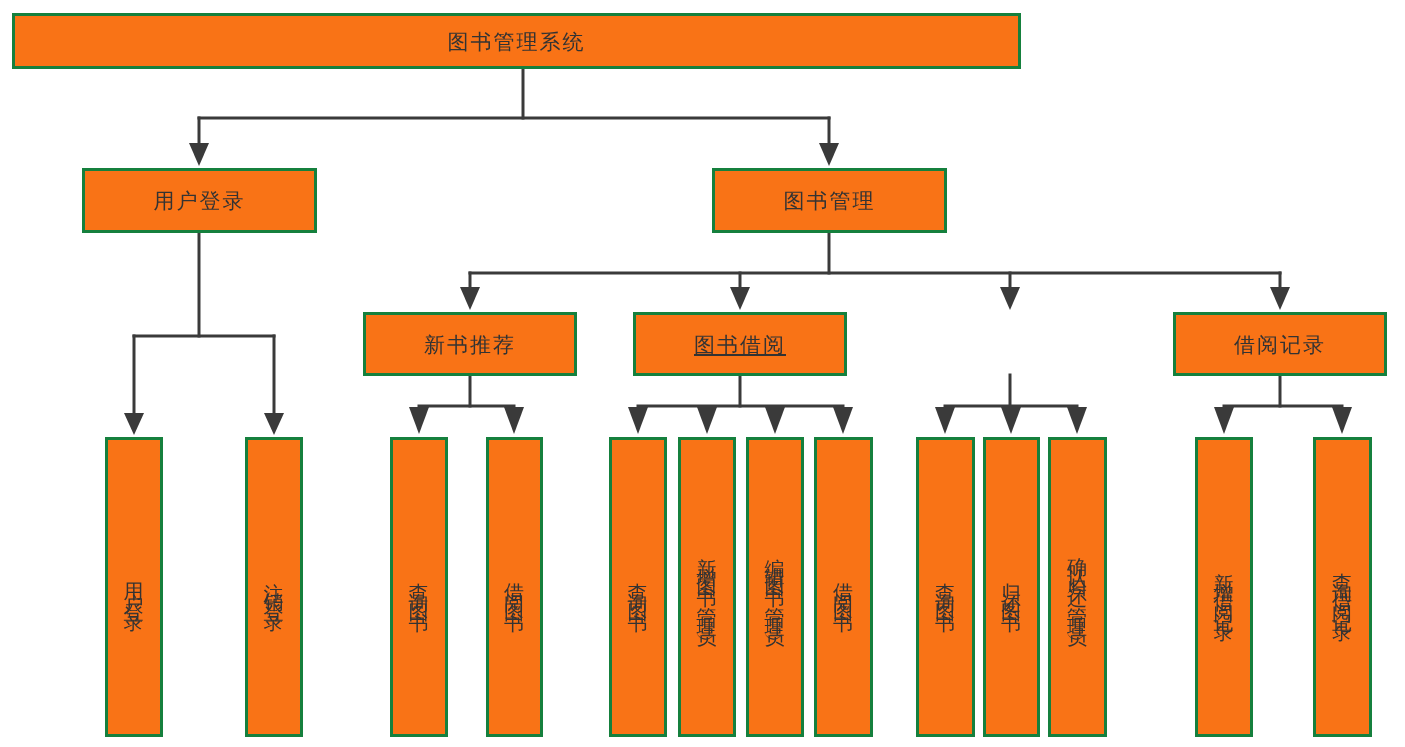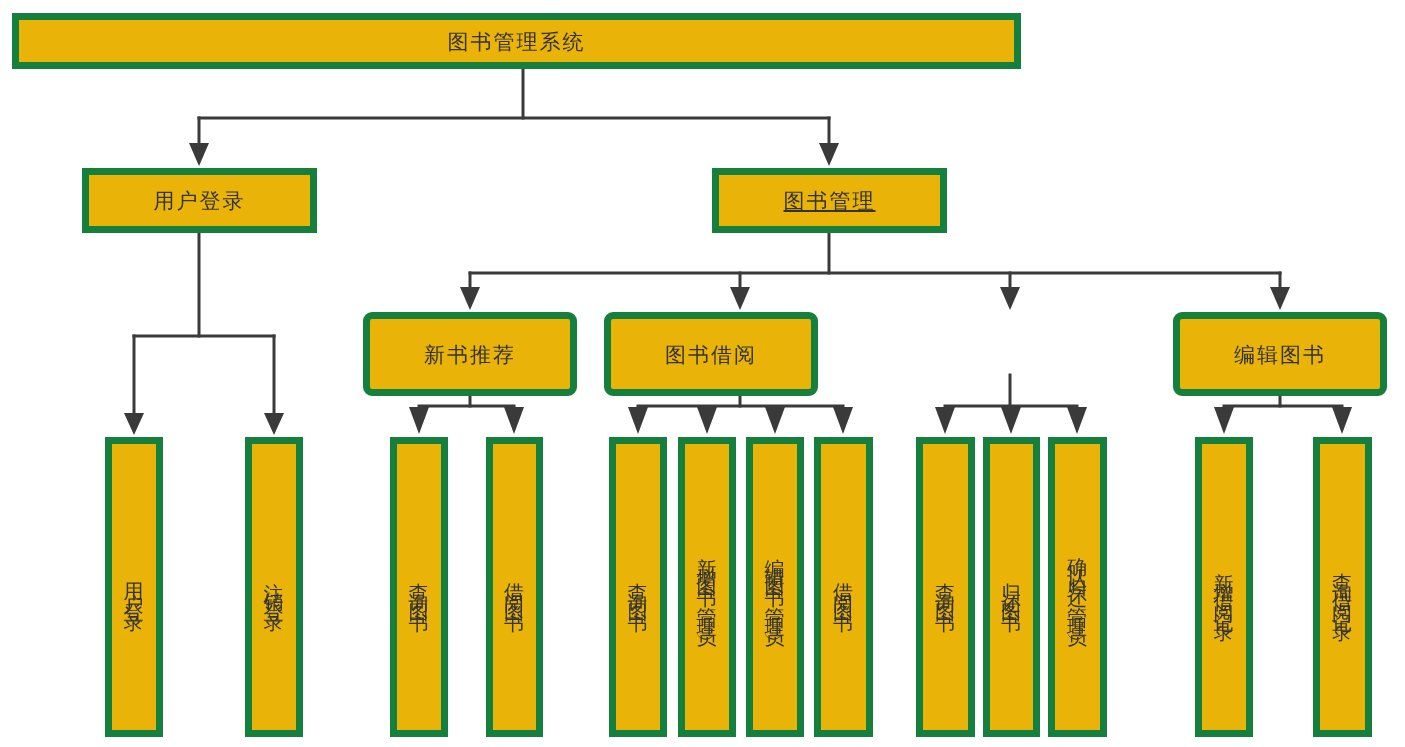--- a/index.html
+++ b/index.html
@@ -19,36 +19,36 @@
   svg.connectors {
     position: absolute;
     left: 0;
     top: 0;
     width: 1405px;
     height: 747px;
   }
   .box {
     position: absolute;
     box-sizing: border-box;
-    border: 7px solid #15803d;
-    background: #eab308;
+    border: 3px solid #15803d;
+    background: #f97316;
     display: flex;
     align-items: center;
     justify-content: center;
     font-size: 21px;
     letter-spacing: 2px;
     line-height: 1;
     white-space: nowrap;
   }
   .box.root   { left: 12px;  top: 13px;  width: 1009px; height: 56px; }
   .box.lvl2a  { left: 82px;  top: 168px; width: 235px;  height: 65px; }
-  .box.lvl2b  { left: 712px; top: 168px; width: 235px;  height: 65px; text-decoration: underline; }
-  .box.lvl3   { top: 312px; width: 214px; height: 84px; border-radius: 9px; }
+  .box.lvl2b  { left: 712px; top: 168px; width: 235px;  height: 65px; }
+  .box.lvl3   { top: 312px; width: 214px; height: 64px; }
   .box.l3a { left: 363px; }
-  .box.l3b { left: 604px; }
+  .box.l3b { left: 633px; text-decoration: underline; }
   .box.l3c { left: 903px; }
   .box.l3d { left: 1173px; }
   .box.leaf {
     top: 437px;
     height: 300px;
     writing-mode: vertical-rl;
     text-orientation: mixed;
     font-size: 20px;
     letter-spacing: 10px;
     white-space: normal;
@@ -137,21 +137,21 @@
     </g>
   </svg>
 
   <div class="box root">图书管理系统</div>
 
   <div class="box lvl2a">用户登录</div>
   <div class="box lvl2b">图书管理</div>
 
   <div class="box lvl3 l3a">新书推荐</div>
   <div class="box lvl3 l3b">图书借阅</div>
-  <div class="box lvl3 l3d">编辑图书</div>
+  <div class="box lvl3 l3d">借阅记录</div>
 
   <div class="box leaf lf1">用户登录</div>
   <div class="box leaf lf2">注销登录</div>
   <div class="box leaf lf3">查询图书</div>
   <div class="box leaf lf4">借阅图书</div>
   <div class="box leaf lf5">查询图书</div>
   <div class="box leaf lf6">新增图书（管理员）</div>
   <div class="box leaf lf7">编辑图书（管理员）</div>
   <div class="box leaf lf8">借阅图书</div>
   <div class="box leaf lf9">查询图书</div>

